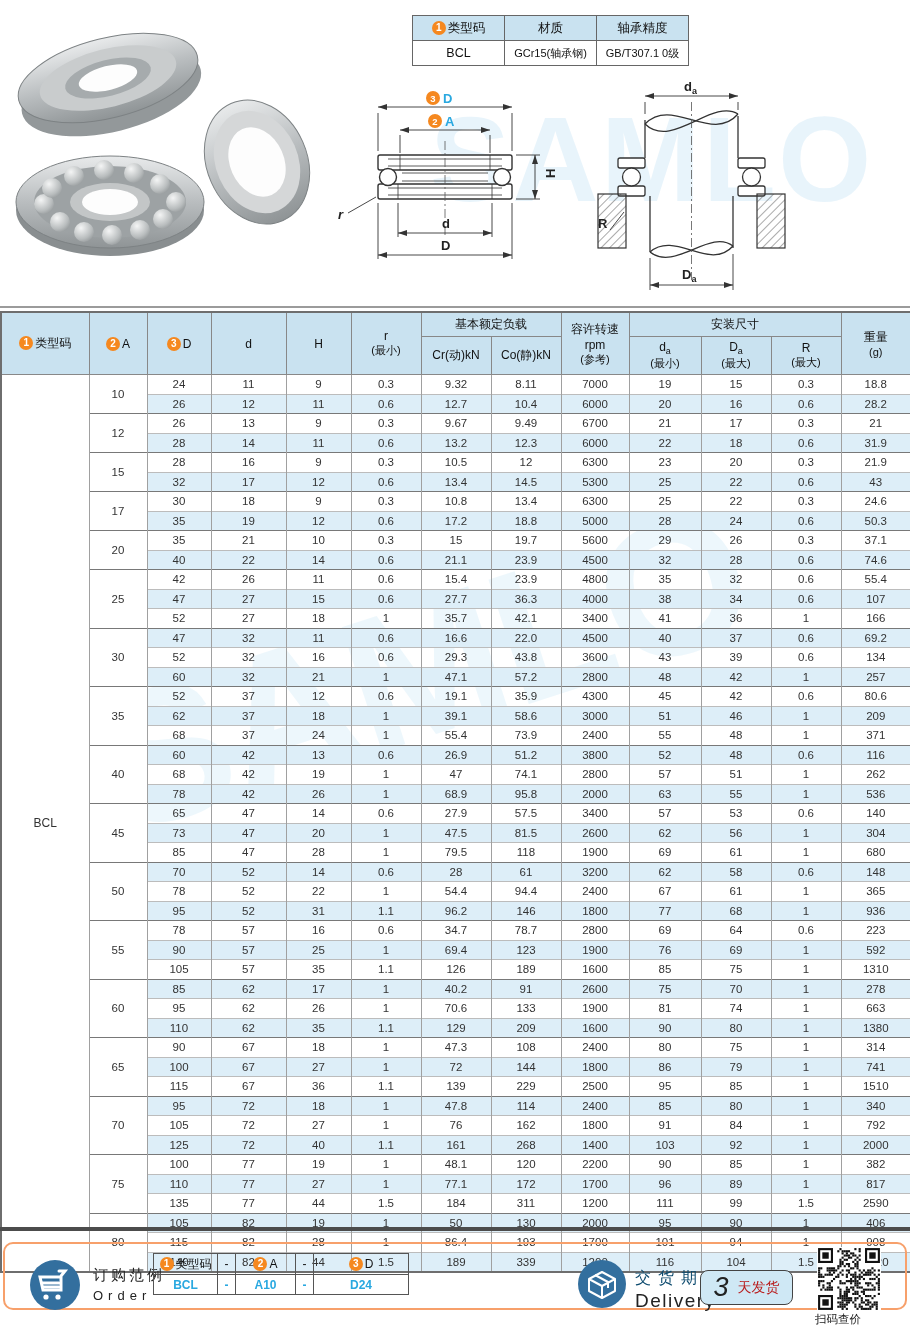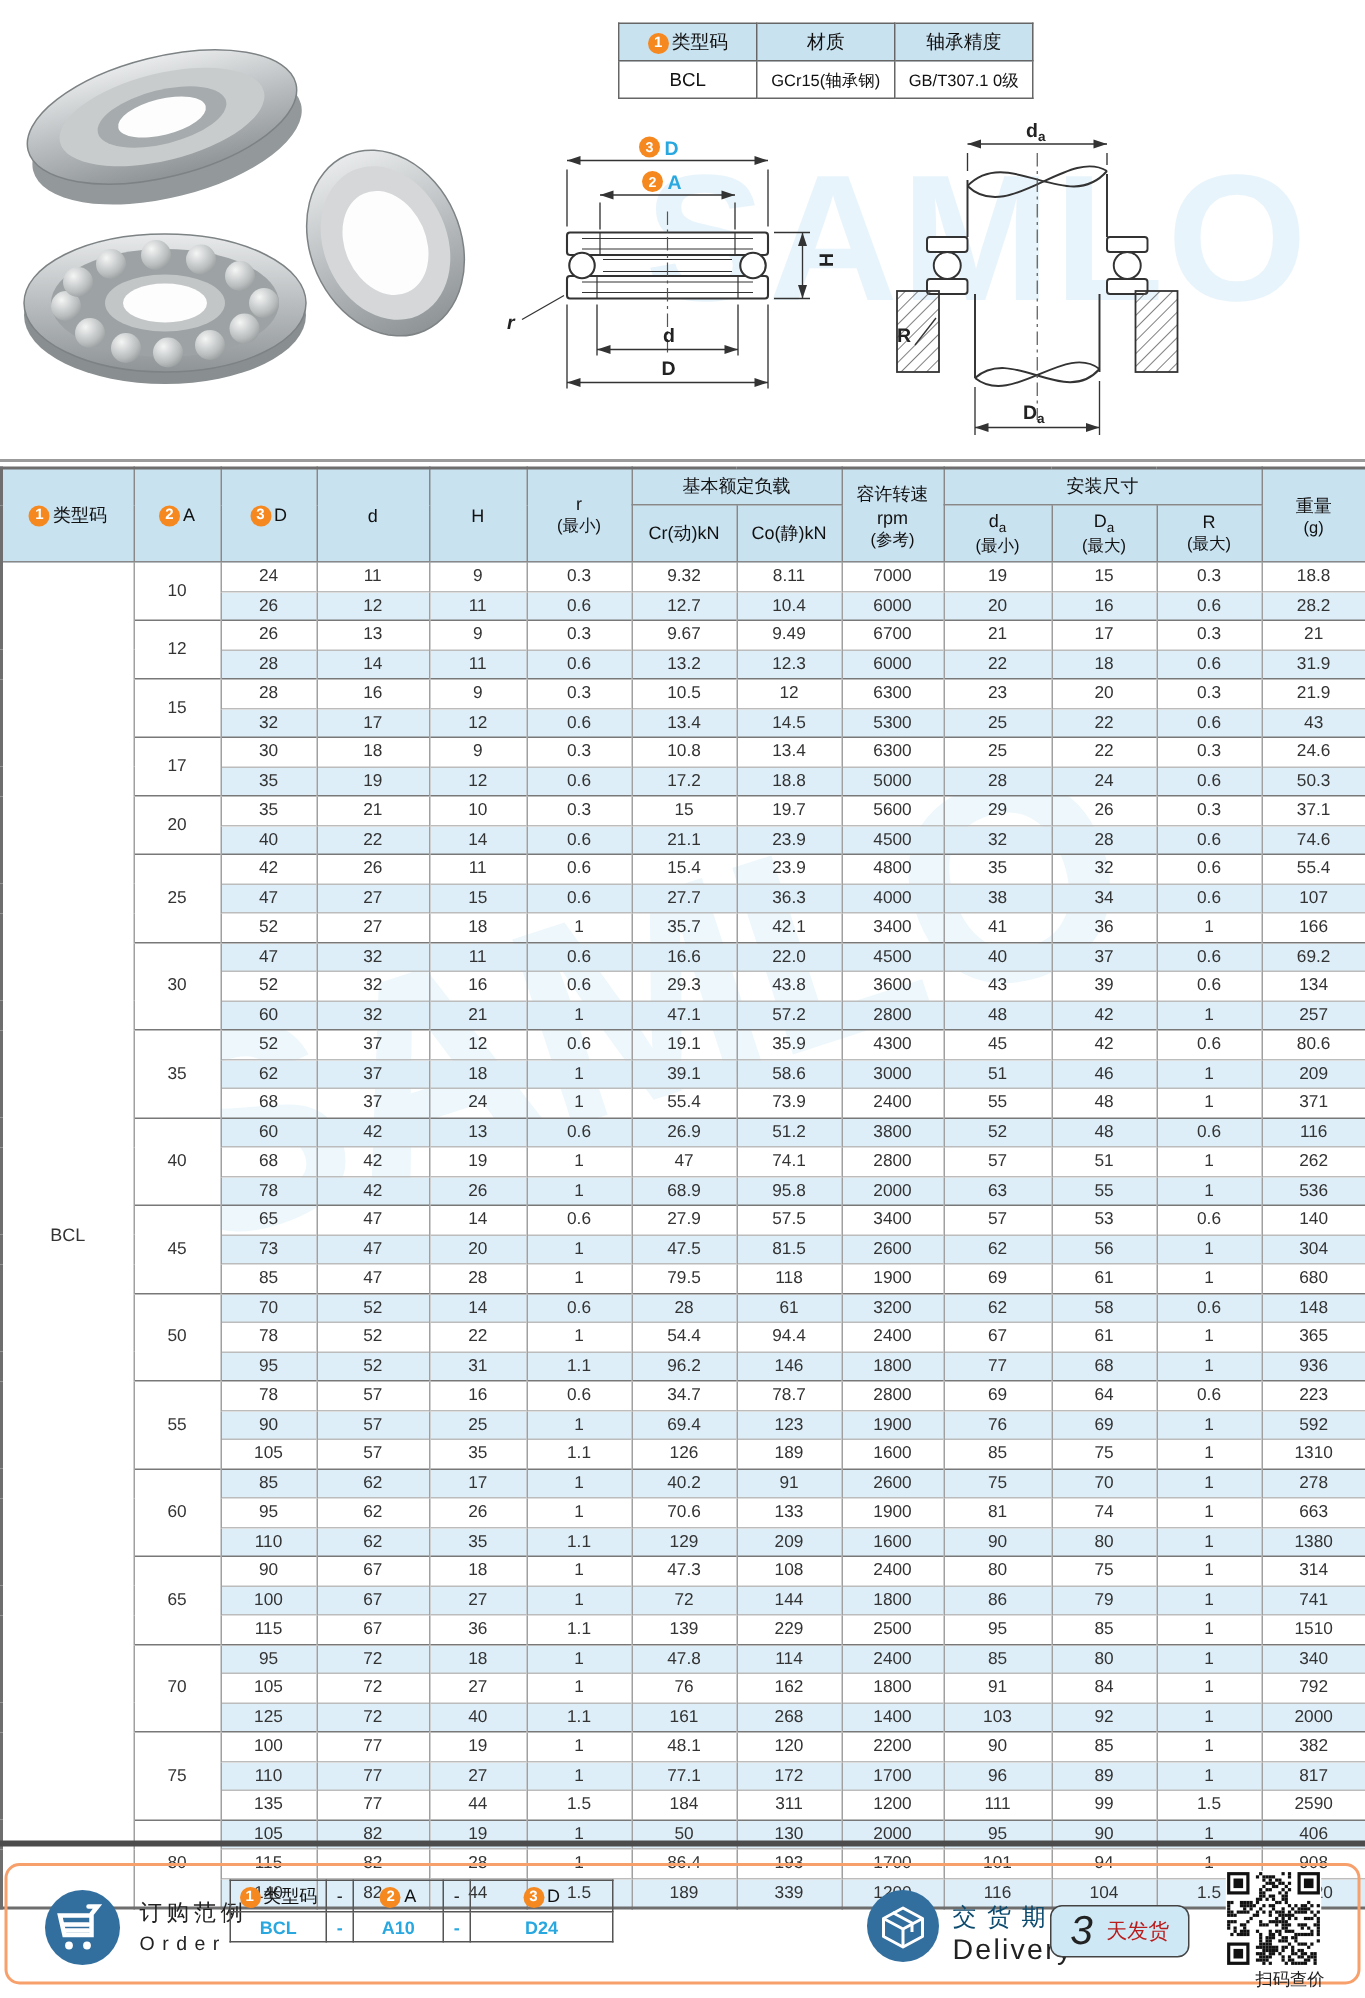--- a/index.html
+++ b/index.html
@@ -39,37 +39,37 @@
   .main thead th .sub{font-size:11px}
   .main td{border-left:1px solid #a0a0a0;border-top:1px solid #bcbcbc;text-align:center;height:18.5px;
            padding:0;font-size:11.5px;color:#333;overflow:hidden;white-space:nowrap}
   .main tr.gf td{border-top:1.5px solid #787878}
   .main tr.alt td{background:var(--row_alt)}
   .main td.type-cell,.main td.a-cell{background:#fff !important}
   .main td.type-cell{font-size:12px}
   sub.dim{font-size:9px}
 
   
-  .strip{position:absolute;left:3px;top:1242px;width:904px;height:81px;border:2.5px solid var(--strip_border);
+  .strip{position:absolute;left:3px;top:1242px;width:904px;height:68px;border:2.5px solid var(--strip_border);
          border-radius:10px;box-sizing:border-box}
   .circle-icon{position:absolute;width:52px;height:52px}
   .order-cn{position:absolute;left:88px;top:22px;font-size:15px;letter-spacing:3px;color:#222}
   .order-en{position:absolute;left:88px;top:44px;font-size:13px;letter-spacing:5px;color:#222}
   .order-table{position:absolute;left:148px;top:9px;border-collapse:collapse;table-layout:fixed}
   .order-table th,.order-table td{border:1px solid #555;text-align:center;padding:0;font-weight:normal}
   .order-table .tt{height:20px;font-size:12.5px;color:#111}
   .order-table .hd td{height:20px;font-size:12px;color:#111}
   .order-table .vl td{height:19px;font-size:12px;font-weight:bold}
   .dl-cn{position:absolute;left:630px;top:24px;font-size:16px;letter-spacing:7px;color:#0c4a6e}
   .dl-en{position:absolute;left:630px;top:46px;font-size:19px;letter-spacing:1.5px;color:#222}
   .days-box{position:absolute;left:695px;top:26px;width:91px;height:33px;background:#cfe8f5;border:1.5px solid #444;
             border-radius:8px;display:flex;align-items:center;justify-content:center;gap:9px}
   .days-num{font-size:27px;font-style:italic;color:#222;line-height:1}
   .days-lab{font-size:14px;color:#b91c1c}
-  .qr-wrap{position:absolute;left:810px;top:3px;width:68px;text-align:right}
+  .qr-wrap{position:absolute;left:810px;top:3px;width:68px;text-align:left}
   .qr-wrap svg{width:64px;height:64px;display:block;margin:0 auto}
   .qr-cap{font-size:11.5px;color:#222;margin-top:1px}
 
   svg text{font-family:"Liberation Sans","DejaVu Sans",sans-serif}
   .dimtxt{font-size:13px;font-weight:bold;fill:#222}
 </style>
 </head>
 <body>
 
 <div id="page">

